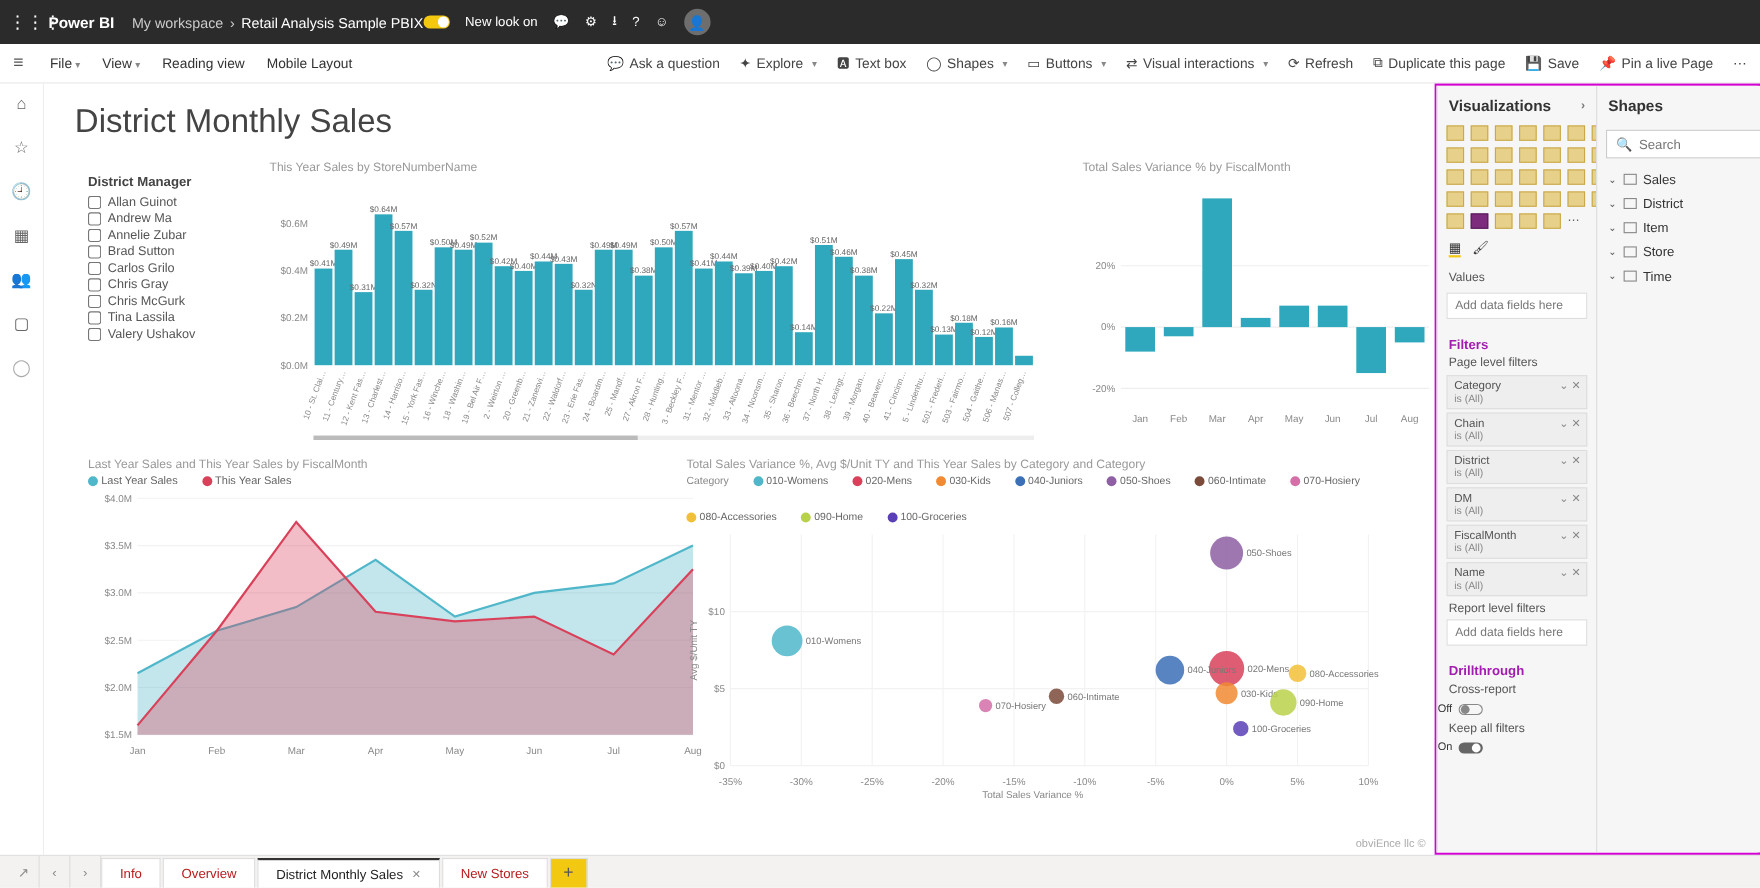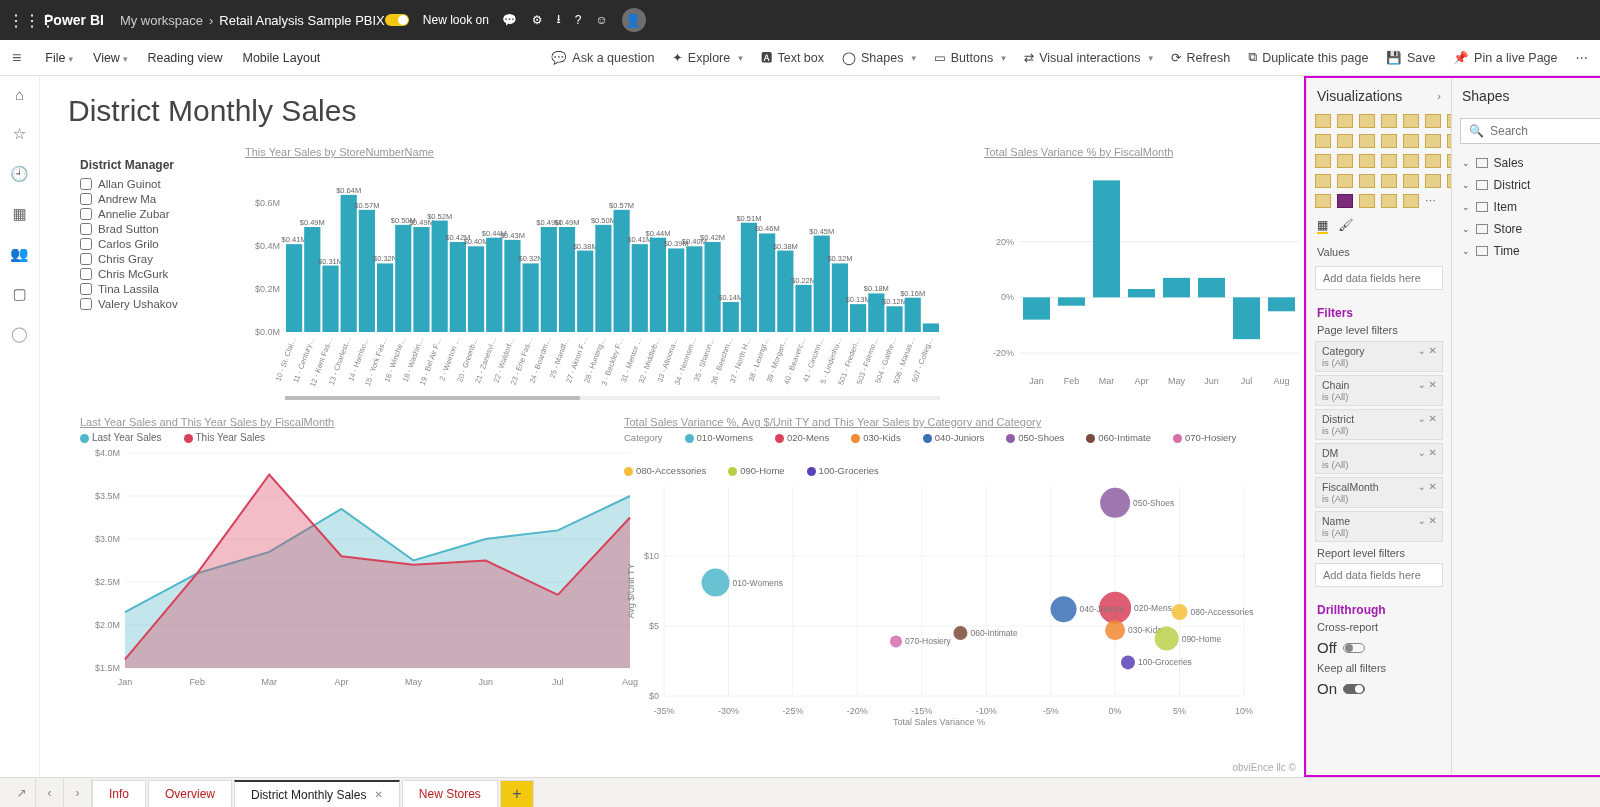--- a/index.html
+++ b/index.html
@@ -30,54 +30,54 @@
 
 .main { display: flex; height: calc(807px - 40px - 36px - 30px); }
 .leftrail { width: 40px; background:#fff; border-right:1px solid #eee; display:flex; flex-direction:column; align-items:center; padding-top:10px; gap:22px; color:#666; font-size:15px;}
 .canvas { flex:1; background:#fff; position:relative; padding: 12px 20px 0 20px; overflow:hidden; }
 .rightpanes { width:300px; display:flex; }
 .pane { border-left:1px solid #ddd; background:#f6f6f6; display:flex; flex-direction:column; }
 .pane.viz { width: 145px; flex:0 0 145px;}
 .pane.fields{ flex:1; }
 .rightpanes { border:2px solid #d400d4; width: 296px; }
 
-.pane-header { padding: 10px 10px 6px 10px; font-size: 14px; font-weight: 400; color:#333; display:flex; align-items:center; justify-content:space-between; }
+.pane-header { padding: 10px 10px 6px 10px; font-size: 14px; font-weight: 700; color:#333; display:flex; align-items:center; justify-content:space-between; }
 .pane-header .exp { font-size:11px; color:#777; }
 
 
 .vizgrid { display:grid; grid-template-columns: repeat(7, 16px); gap:6px 6px; padding: 4px 8px; }
 .vizgrid .vi { width:16px; height:14px; background:#e6d08a; border:1px solid #c9a94a; }
 .vizgrid .vi.sel { background:#7d2b7d; border-color:#5a1d5a; }
 .vizsection { padding: 6px 10px; font-size:11px; color:#555; }
 .valuesbox { margin:2px 8px 8px 8px; background:#fff; border:1px solid #ddd; padding:5px 7px; font-size:11px; color:#777; }
 .filterrow { margin:3px 8px; background:#eee; border:1px solid #ddd; padding:3px 6px; font-size:10.5px; color:#555; position:relative;}
 .filterrow .ops{position:absolute; right:5px; top:3px; color:#888; font-size:10px;}
 .subhdr { padding: 8px 10px 2px 10px; font-weight:bold; font-size:12px; color:#a21caf;}
 .small { font-size:11px; color:#555; padding:2px 10px; }
-.togglerow { display:flex; align-items:center; gap:6px; padding:4px 10px; font-size:15px;}
+.togglerow { display:flex; align-items:center; gap:6px; padding:4px 0; font-size:10px;}
 .minitog{width:22px;height:10px;border:1px solid #888;border-radius:6px;position:relative;}
 .minitog.off::after{content:'';position:absolute;left:1px;top:0px;width:8px;height:8px;background:#888;border-radius:50%;}
 .minitog.on{background:#666;border-color:#666;}
 .minitog.on::after{content:'';position:absolute;right:1px;top:0px;width:8px;height:8px;background:#fff;border-radius:50%;}
 
 
 .searchbox { margin:8px; background:#fff; border:1px solid #ccc; padding:5px 8px; display:flex; gap:6px; align-items:center; color:#777;}
 .fieldrow { padding:4px 10px; display:flex; align-items:center; gap:6px; font-size:12px; color:#333;}
 .fieldrow .tk{font-size:9px;color:#555;}
 .fieldrow .tbl{width:12px;height:10px;border:1px solid #888;display:inline-block;}
 
 
 h1.title { font-size: 30px; font-weight: 300; color: #444; margin: 6px 0 8px 8px; }
 .slicer { position:absolute; left: 40px; top: 82px; width: 150px; font-size: 12px; }
 .slicer .hdr{ font-weight:600; color:#444; margin-bottom:6px; font-size:12px;}
 .slicer label{ display:flex; align-items:flex-start; gap:6px; color:#555; margin-bottom:3px; font-size:11.5px;}
 .slicer input{width:12px;height:12px;}
 
 .chart { position:absolute; }
-.chart .ctitle{ font-size:11px; color:#999; margin-bottom:4px;text-decoration:underline;}
+.chart .ctitle{ font-size:11px; color:#999; margin-bottom:4px;}
 .legend{font-size:10px; color:#666; display:flex; gap:22px; flex-wrap:wrap;}
 .legend .d{width:9px;height:9px;border-radius:50%;display:inline-block;margin-right:3px;vertical-align:middle;}
 
 
 .tabs { height:30px; background:#f3f2f1; border-top:1px solid #ddd; display:flex; align-items:stretch; padding-left:8px;}
 .tabs .nav{width:28px;display:flex;align-items:center;justify-content:center;color:#888;border-right:1px solid #ddd;}
 .tab{padding:0 16px; display:flex; align-items:center; background:#fff; border:1px solid #ddd; border-bottom:none; margin-top:2px; margin-right:2px; font-size:12px; color:#b91c1c; position:relative;}
 .tab.active{border-top:2px solid #333; color:#222; font-weight:500;}
 .tab .x{margin-left:8px;font-size:10px;color:#888;}
 .tab.add{background:#f2c811; width:34px; justify-content:center; font-size:16px; color:#555;}

